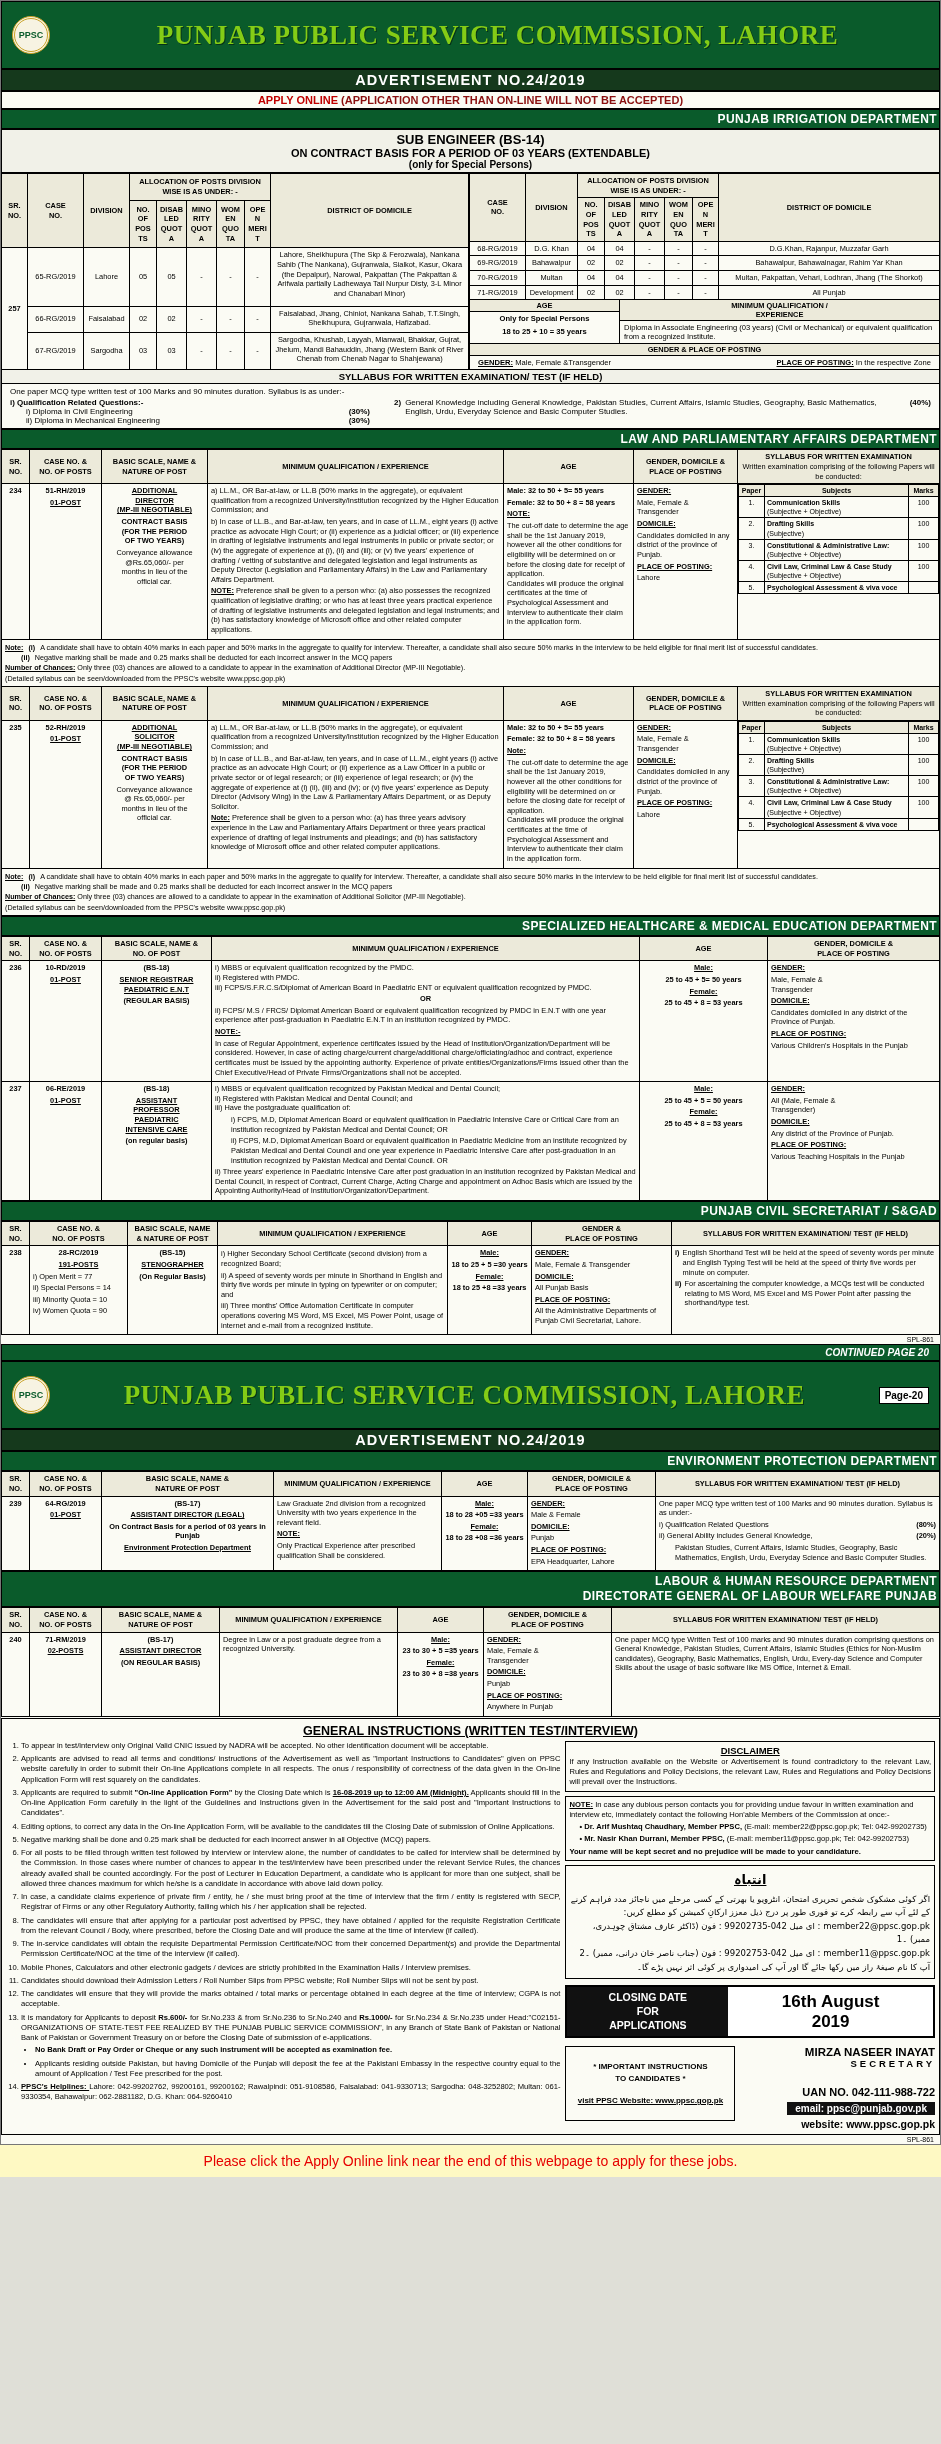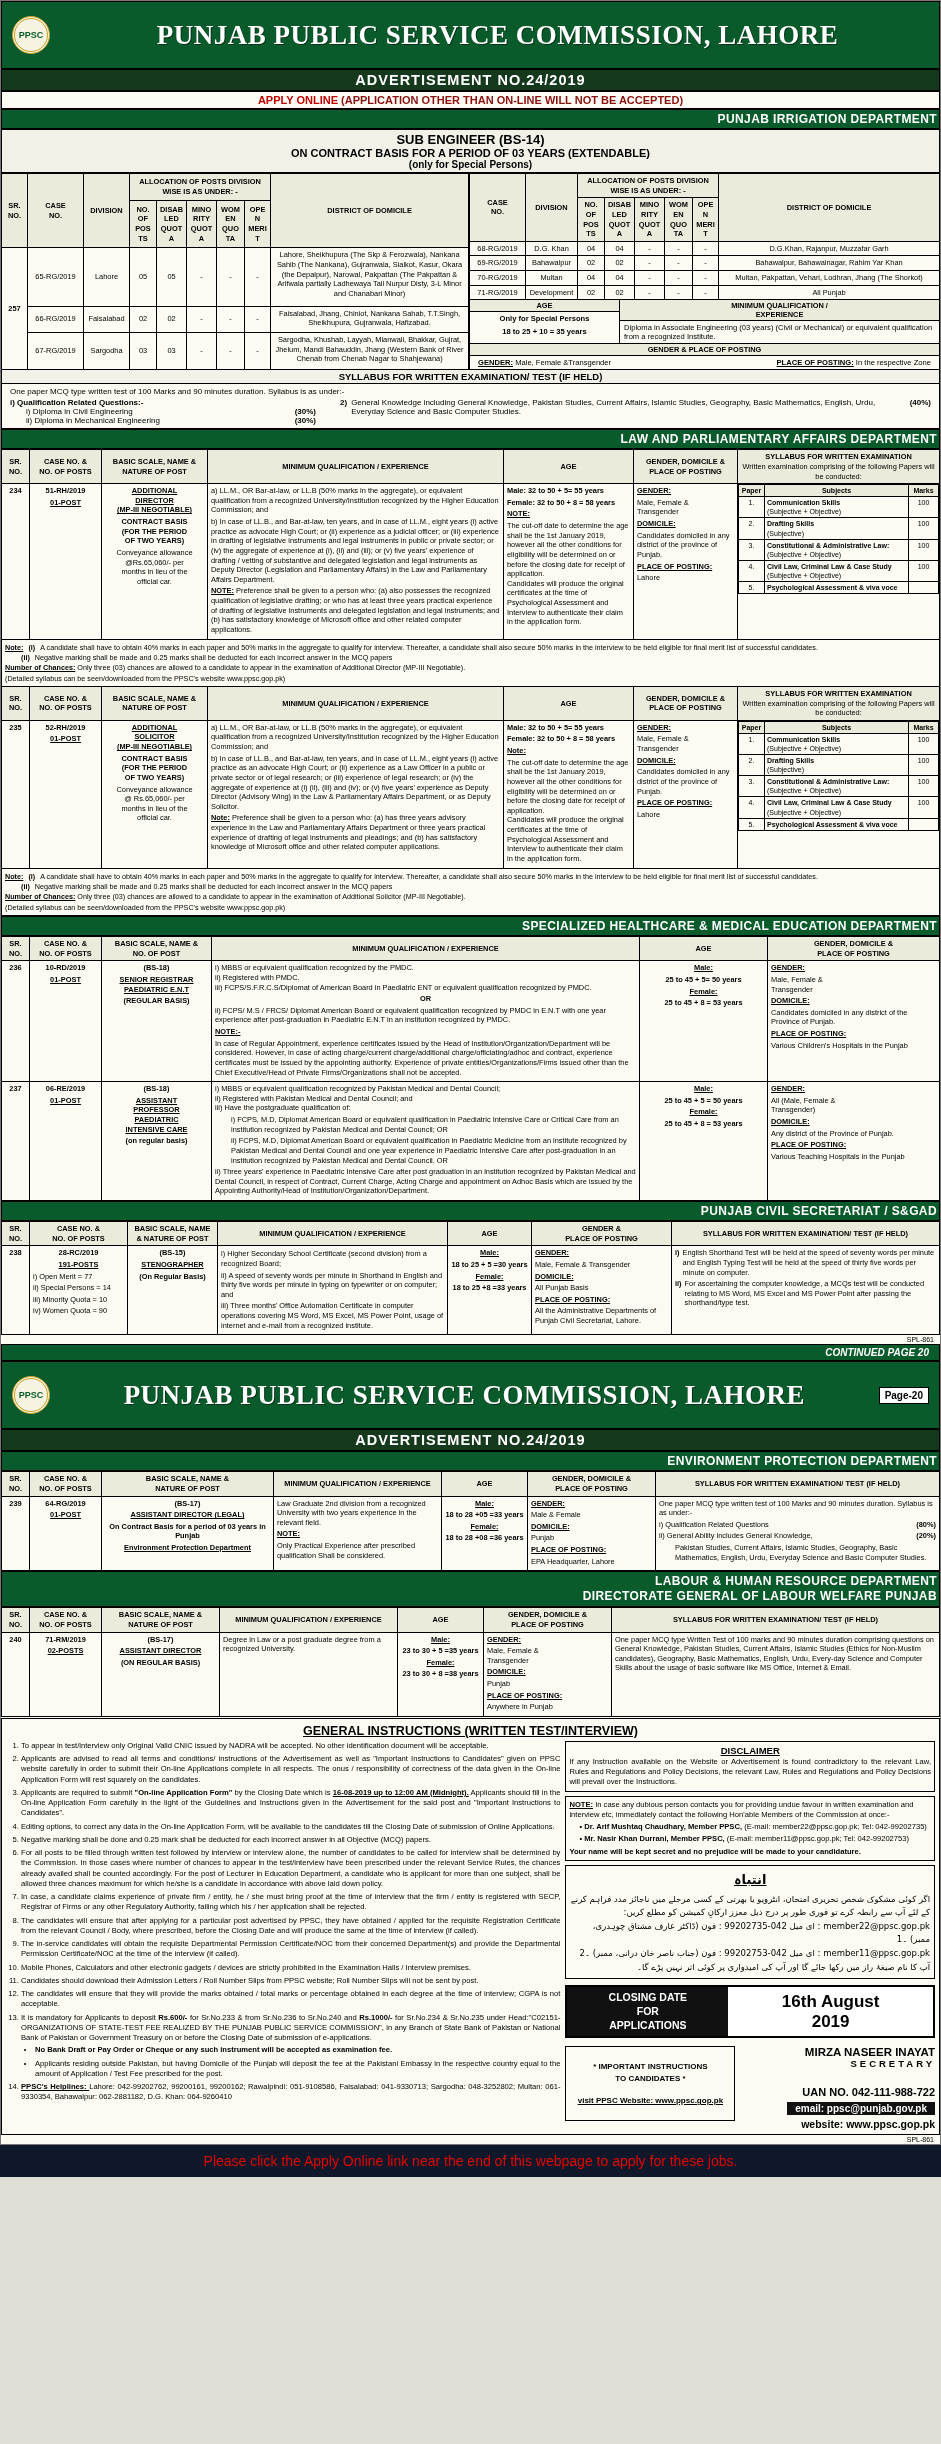--- a/index.html
+++ b/index.html
@@ -2,21 +2,21 @@
 <html><head>
 <meta charset="utf-8">
 <style>
 *{margin:0;padding:0;box-sizing:border-box}
 body{width:941px;background:#dfdfd7;font-family:"Liberation Sans",sans-serif;color:#000}
 .page{width:941px;background:#fbfbf4;border:1px solid #777}
 .b{font-weight:bold}.u{text-decoration:underline}.c{text-align:center}.r{text-align:right}
 .ml{white-space:pre-line}.red{color:#c00000}
 .mast{display:flex;align-items:center;gap:16px;background:#0a5b2b;padding:14px 10px;border:1px solid #000}
 .logo{width:38px;height:38px;border-radius:50%;background:#f7f3e2;border:3px double #c9a227;color:#0a5b2b;font-weight:bold;font-size:9px;display:flex;align-items:center;justify-content:center;flex:0 0 auto}
-.mtitle{flex:1;text-align:center;color:#ffffff;font-family:"Liberation Serif",serif;font-weight:bold;font-size:27px;letter-spacing:.5px;text-shadow:1px 1px 0 #063317}
+.mtitle{flex:1;text-align:center;color:#84cc16;font-family:"Liberation Serif",serif;font-weight:bold;font-size:27px;letter-spacing:.5px;text-shadow:1px 1px 0 #063317}
 .pagebadge{background:#fff;border:1px solid #000;font-size:10px;font-weight:bold;padding:2px 5px}
 .adv{background:#15391c;color:#fff;text-align:center;font-weight:bold;font-size:14.5px;letter-spacing:1px;padding:2px;border:1px solid #000}
 .apply{background:#fbfbf4;text-align:center;font-weight:bold;font-size:11px;padding:2px;border:1px solid #000;color:#8b1010}
 .dept{background:#0a5b2b;color:#fff;text-align:right;font-weight:bold;font-size:12px;padding:2px;border:1px solid #000;letter-spacing:.4px}
 .dept div{line-height:1.25}
 .jobhead{border:1px solid #000;text-align:center;padding:2px;background:#f1f1e8}
 .jh1{font-size:13px;font-weight:bold}.jh2{font-size:11px;font-weight:bold}.jh3{font-size:10px;font-weight:bold}
 table{border-collapse:collapse;width:100%;table-layout:fixed}
 th,td{border:1px solid #000;padding:2px 3px;font-size:7.4px;line-height:1.3;vertical-align:top;word-wrap:break-word}
 th{background:#eceada;text-align:center;vertical-align:middle}
@@ -28,21 +28,21 @@
 .agebox{width:150px;border:1px solid #000;border-right:none;margin-top:-1px}
 .qualbox{flex:1;border:1px solid #000;margin-top:-1px}
 .boxh{font-weight:bold;text-align:center;border-bottom:1px solid #000;background:#eceada;font-size:7.4px;white-space:pre-line;padding:1px}
 .boxbody{padding:2px 4px;font-size:7.6px}
 .gp{border:1px solid #000;border-top:none}
 .gp-line{display:flex;justify-content:space-between;padding:2px 8px;font-size:7.6px}
 .sylbox{border:1px solid #000;margin-top:-1px}
 .sylh{font-weight:bold;text-align:center;font-size:9.5px;border-bottom:1px solid #000;background:#f1f1e8;padding:1px}
 .sylb{padding:3px 8px;font-size:8px}
 .syl-cols{display:flex;gap:24px;margin-top:2px}
-.syl-line{display:flex;justify-content:space-between;width:290px}
+.syl-line{display:flex;justify-content:space-between;width:344px}
 .pct{font-weight:bold;margin-left:10px}
 .notesrow td{font-size:7.2px;background:#fbfbf4}
 .noteline{margin:1px 0}
 .gap{margin-right:5px}
 .ind{margin-left:16px}
 .papers{width:100%}
 .papers th,.papers td{font-size:7px;padding:1px 2px}
 .syl-cell{padding:0}
 .spl{font-size:7px;padding:1px 6px;background:#fbfbf4}
 .contbar{background:#0a5b2b;color:#fff;text-align:right;font-weight:bold;font-size:10px;padding:2px 10px;border:1px solid #000;font-style:italic}
@@ -66,21 +66,21 @@
 .closing-l{background:#111;color:#fff;font-weight:bold;text-align:center;padding:4px;width:44%;font-size:10.5px;white-space:pre-line;line-height:1.3}
 .closing-r{flex:1;display:flex;align-items:center;justify-content:center;font-weight:bold;font-size:17px;text-align:center;white-space:pre-line;background:#fff}
 .sigrow{display:flex;justify-content:space-between;align-items:flex-start;margin-top:4px;gap:6px}
 .impbox{border:1.5px solid #000;padding:3px;font-size:8px;font-weight:bold;text-align:center;white-space:pre-line;width:46%;line-height:1.4}
 .sig{flex:1;text-align:right}
 .signame{font-size:11.5px;font-weight:bold}
 .sigtitle{font-size:9.5px;font-weight:bold;letter-spacing:3px}
 .uan{font-size:11px;font-weight:bold;margin-top:17px}
 .emailbar{background:#111;color:#fff;font-weight:bold;font-size:10px;padding:1px 8px;display:inline-block;margin-top:3px}
 .webline{font-size:10.5px;font-weight:bold;margin-top:2px}
-.webnote{color:#e60000;text-align:center;font-size:14px;padding:8px 4px;background:#0f172a}
+.webnote{color:#e60000;text-align:center;font-size:14px;padding:8px 4px;background:#fef9c3}
 .hang{margin:1px 0}
 .cellstack div{margin-bottom:2px}
 </style>
 </head>
 <body>
 
 <div class="page">
 
   <div class="mast">
     <div class="logo">

